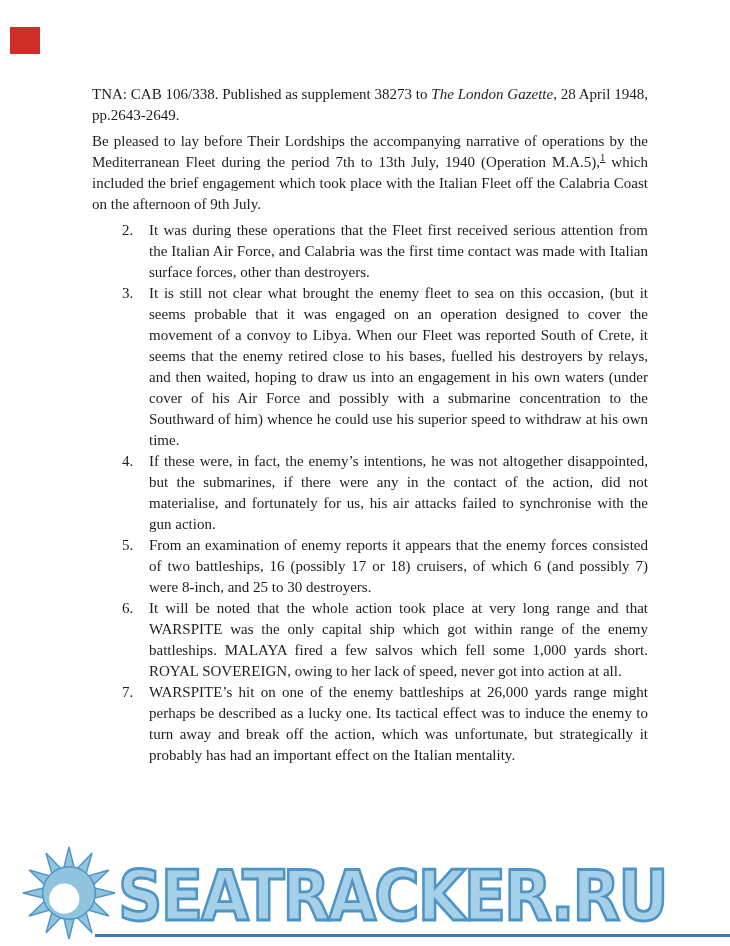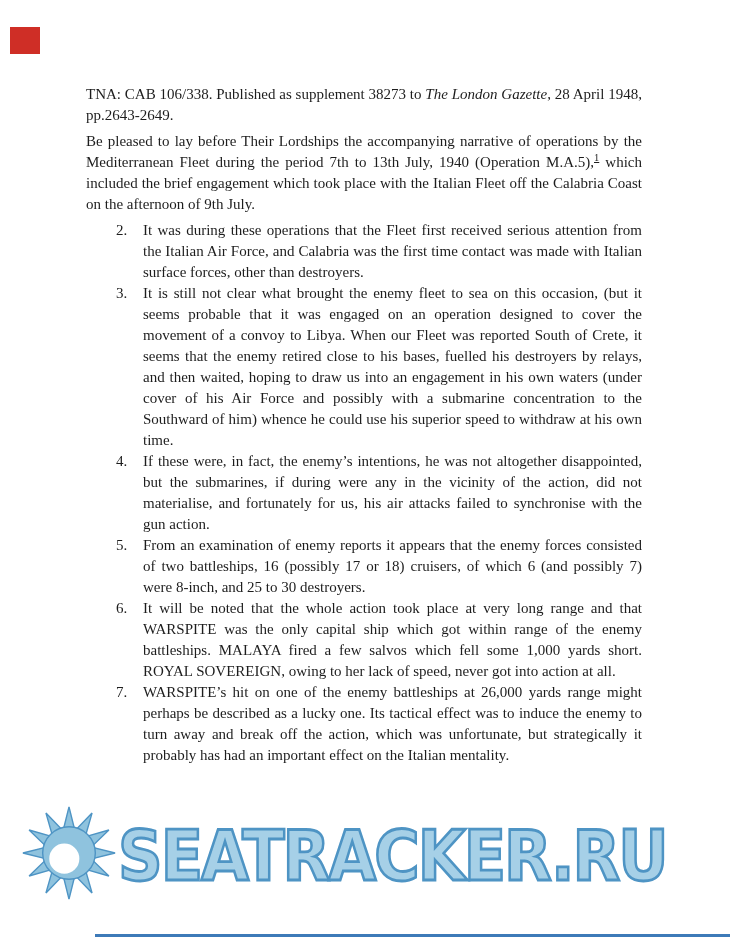--- a/index.html
+++ b/index.html
@@ -16,21 +16,21 @@
     background: #ffffff;
   }
   .red-mark {
     position: absolute;
     left: 10px; top: 27px;
     width: 30px; height: 27px;
     background: #cf2e26;
   }
   .content {
     position: absolute;
-    left: 86px; top: 84px;
+    left: 92px; top: 84px;
     width: 556px;
     color: #1d1d1d;
     font-size: 15px;
     line-height: 21px;
     text-align: justify;
   }
   .para { margin-bottom: 5px; }
   .para.intro { }
   .ital { font-style: italic; }
   .footnote {
@@ -44,21 +44,21 @@
   .nitem {
     position: relative;
     padding-left: 57px;
   }
   .num {
     position: absolute;
     left: 30px; top: 0;
   }
   .watermark {
     position: absolute;
-    left: 22px; top: 805px;
+    left: 22px; top: 845px;
     width: 700px; height: 100px;
     display: flex;
     align-items: center;
     pointer-events: none;
   }
   .wm-sun { flex: 0 0 auto; margin-right: 2px; }
   .wm-text {
     font-family: "DejaVu Sans", sans-serif;
     font-weight: 700;
     font-size: 62px;
@@ -97,21 +97,21 @@
         <span>It was during these operations that the Fleet first received serious attention from the Italian Air Force, and Calabria was the first time contact was made with Italian surface forces, other than destroyers.</span>
       </div>
 
       <div class="nitem">
         <span class="num">3.</span>
         <span>It is still not clear what brought the enemy fleet to sea on this occasion, (but it seems probable that it was engaged on an operation designed to cover the movement of a convoy to Libya. When our Fleet was reported South of Crete, it seems that the enemy retired close to his bases, fuelled his destroyers by relays, and then waited, hoping to draw us into an engagement in his own waters (under cover of his Air Force and possibly with a submarine concentration to the Southward of him) whence he could use his superior speed to withdraw at his own time.</span>
       </div>
 
       <div class="nitem">
         <span class="num">4.</span>
-        <span>If these were, in fact, the enemy’s intentions, he was not altogether disappointed, but the submarines, if during were any in the vicinity of the action, did not materialise, and fortunately for us, his air attacks failed to synchronise with the gun action.</span>
+        <span>If these were, in fact, the enemy’s intentions, he was not altogether disappointed, but the submarines, if there were any in the contact of the action, did not materialise, and fortunately for us, his air attacks failed to synchronise with the gun action.</span>
       </div>
 
       <div class="nitem">
         <span class="num">5.</span>
         <span>From an examination of enemy reports it appears that the enemy forces consisted of two battleships, 16 (possibly 17 or 18) cruisers, of which 6 (and possibly 7) were 8-inch, and 25 to 30 destroyers.</span>
       </div>
 
       <div class="nitem">
         <span class="num">6.</span>
         <span>It will be noted that the whole action took place at very long range and that WARSPITE was the only capital ship which got within range of the enemy battleships. MALAYA fired a few salvos which fell some 1,000 yards short. ROYAL SOVEREIGN, owing to her lack of speed, never got into action at all.</span>

